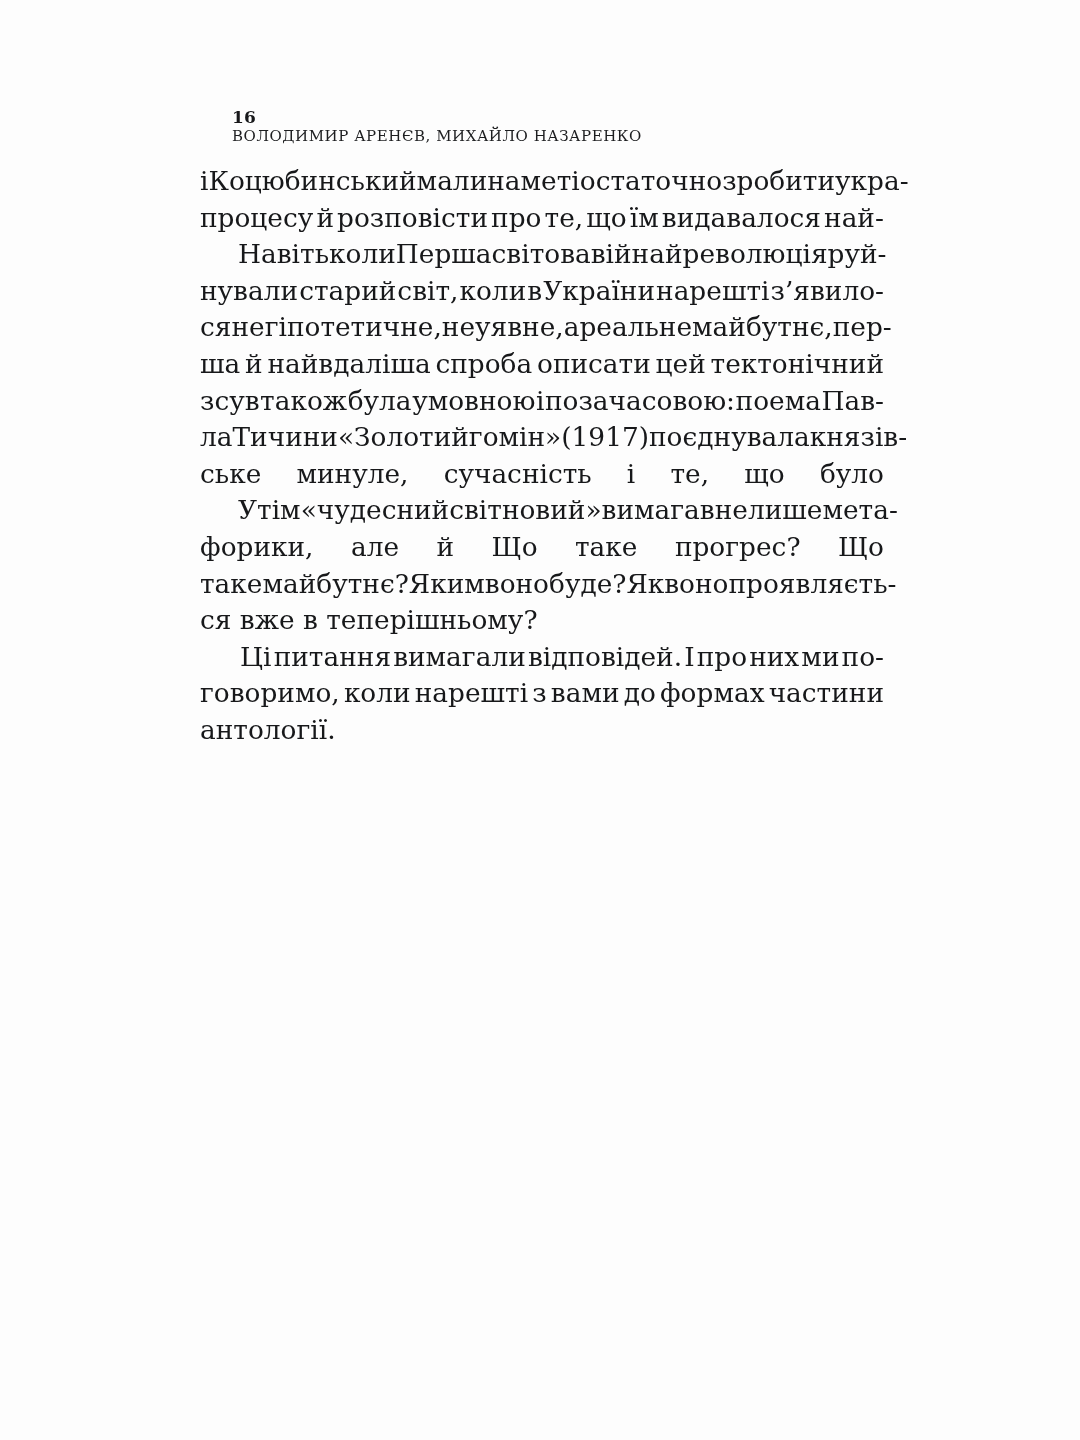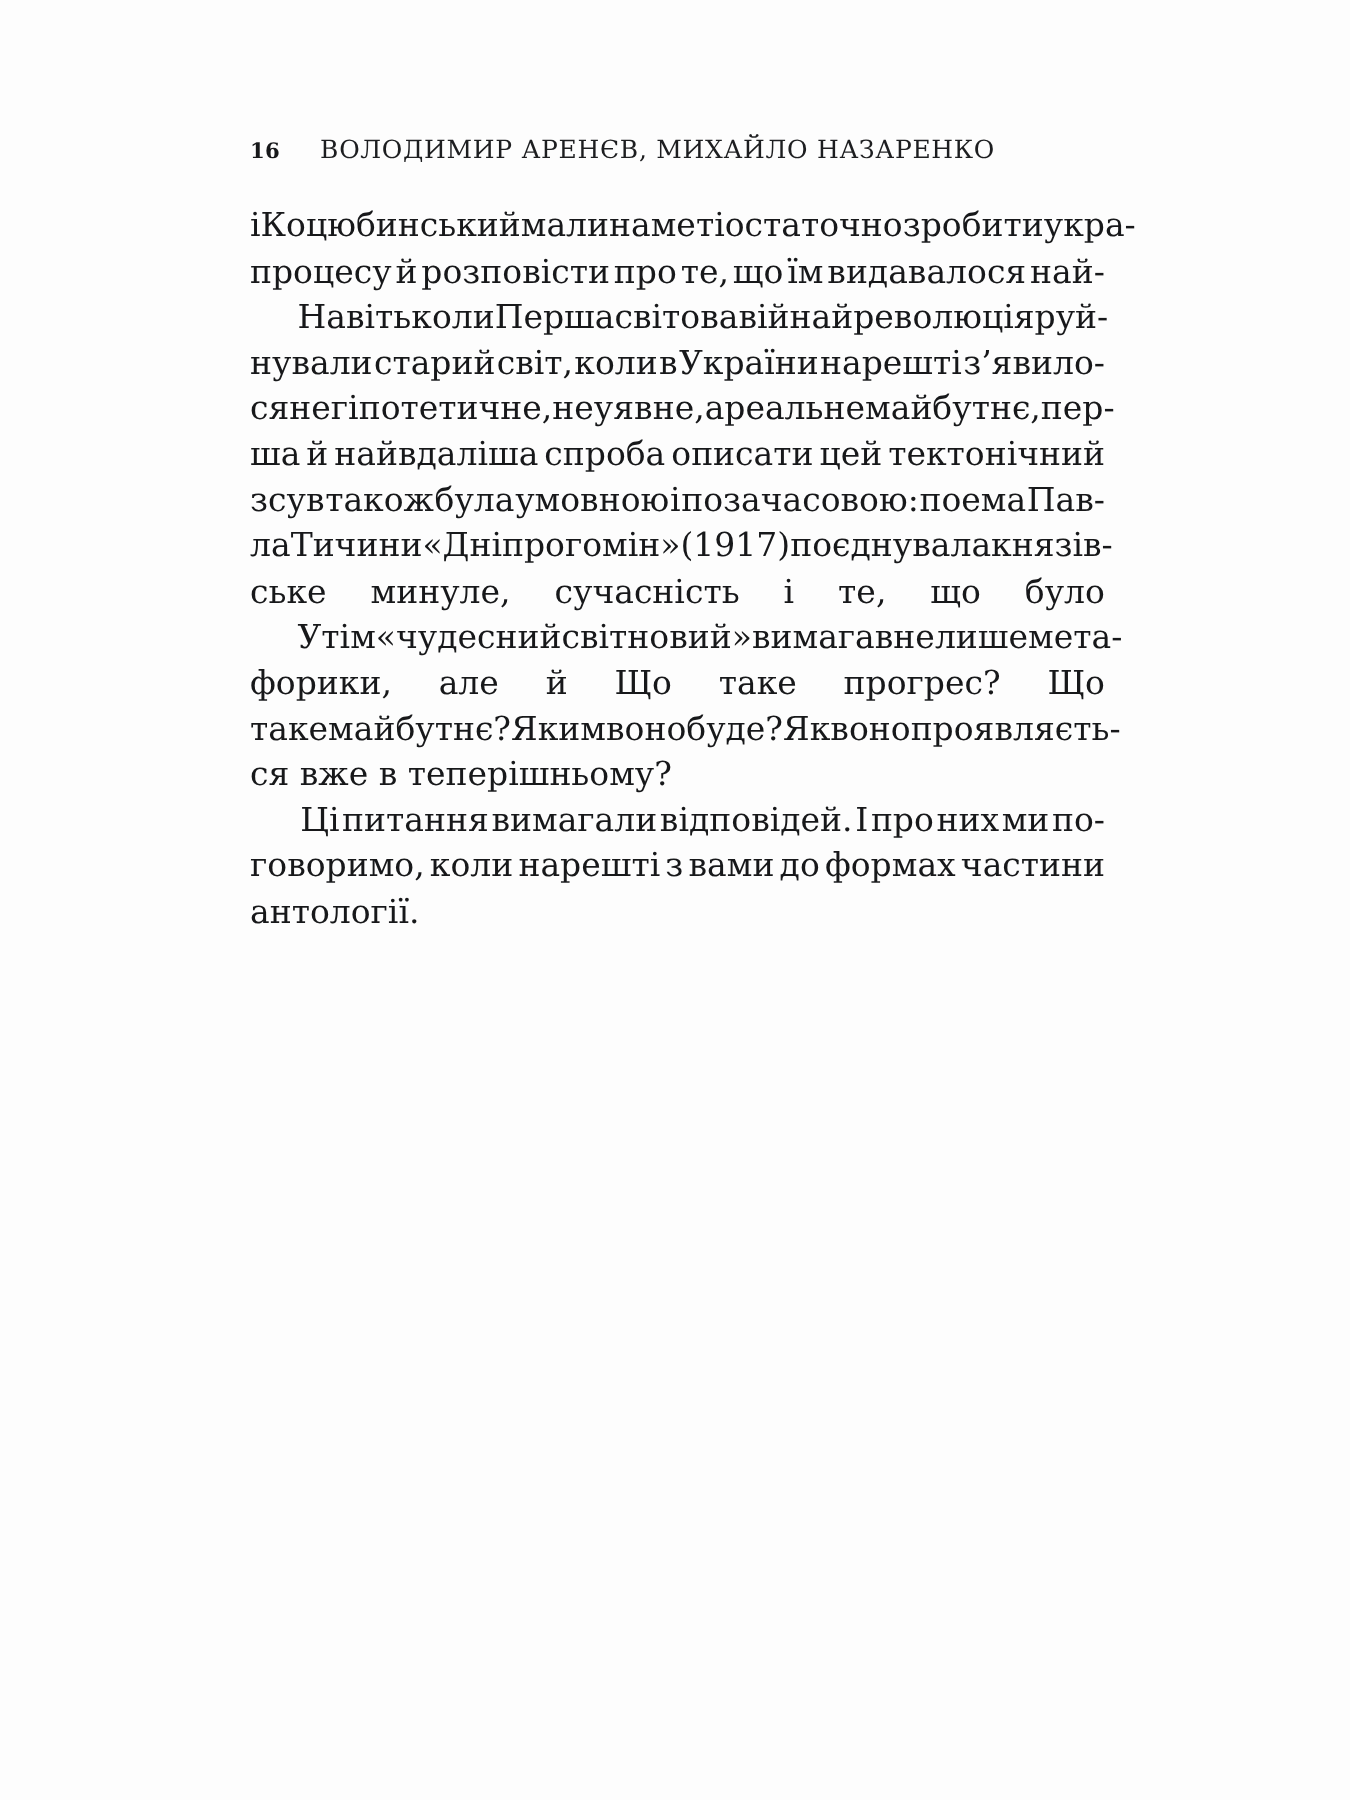--- a/index.html
+++ b/index.html
@@ -24,30 +24,31 @@
   }
 
   
   .running-head {
     position: absolute;
     left: 200px;
     top: 107px;
     display: flex;
     align-items: baseline;
     white-space: nowrap;
+    flex-direction: column;
   }
   .folio {
     font-size: 17px;
     font-weight: 700;
     letter-spacing: 0.2px;
     color: #17181a;
   }
   .head-authors {
     margin-left: 32px;
-    font-size: 20px;
+    font-size: 15px;
     font-weight: 400;
     letter-spacing: 0.55px;
     color: #1d1e20;
   }
 
   
   .textblock {
     position: absolute;
     left: 200px;
     top: 163px;
@@ -164,21 +165,21 @@
           <span class="w">була</span>
           <span class="w">умовною</span>
           <span class="w">і</span>
           <span class="w">позачасовою:</span>
           <span class="w">поема</span>
           <span class="w">Пав-</span>
         </span>
         <span class="ln just">
           <span class="w">ла</span>
           <span class="w">Тичини</span>
-          <span class="w">«Дніпро</span>
+          <span class="w">«Золотий</span>
           <span class="w">гомін»</span>
           <span class="w">(1917)</span>
           <span class="w">поєднувала</span>
           <span class="w">князів-</span>
         </span>
         <span class="ln just">
           <span class="w">ське</span>
           <span class="w">минуле,</span>
           <span class="w">сучасність</span>
           <span class="w">і</span>

